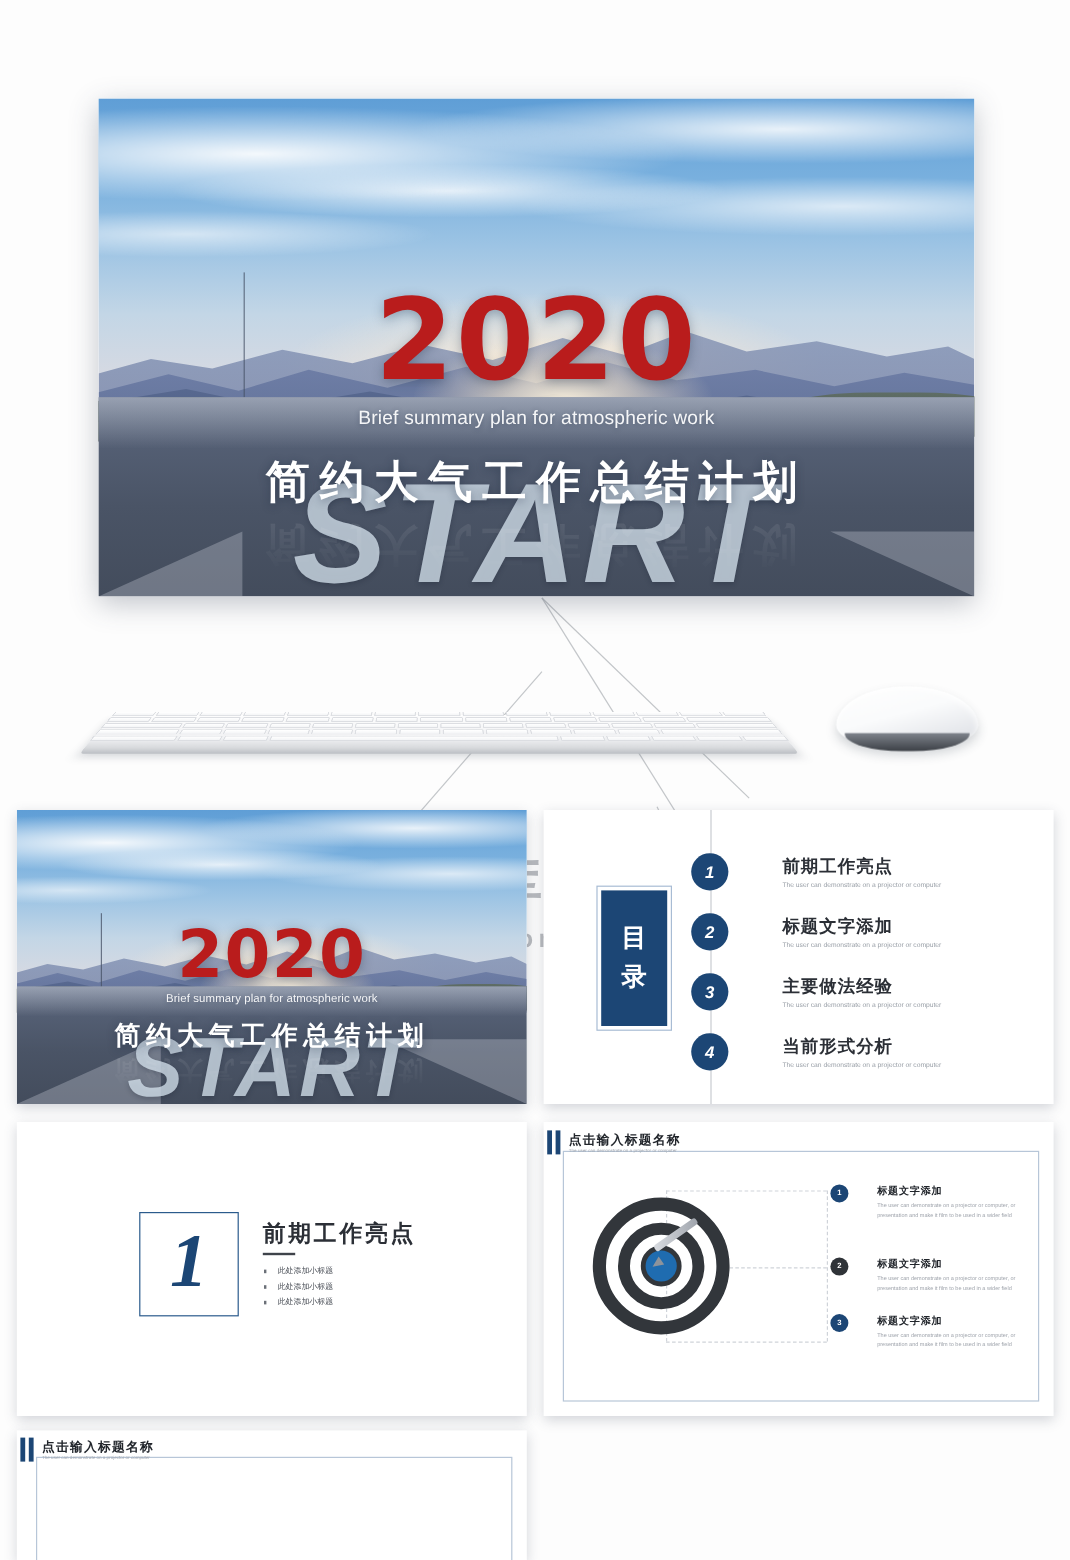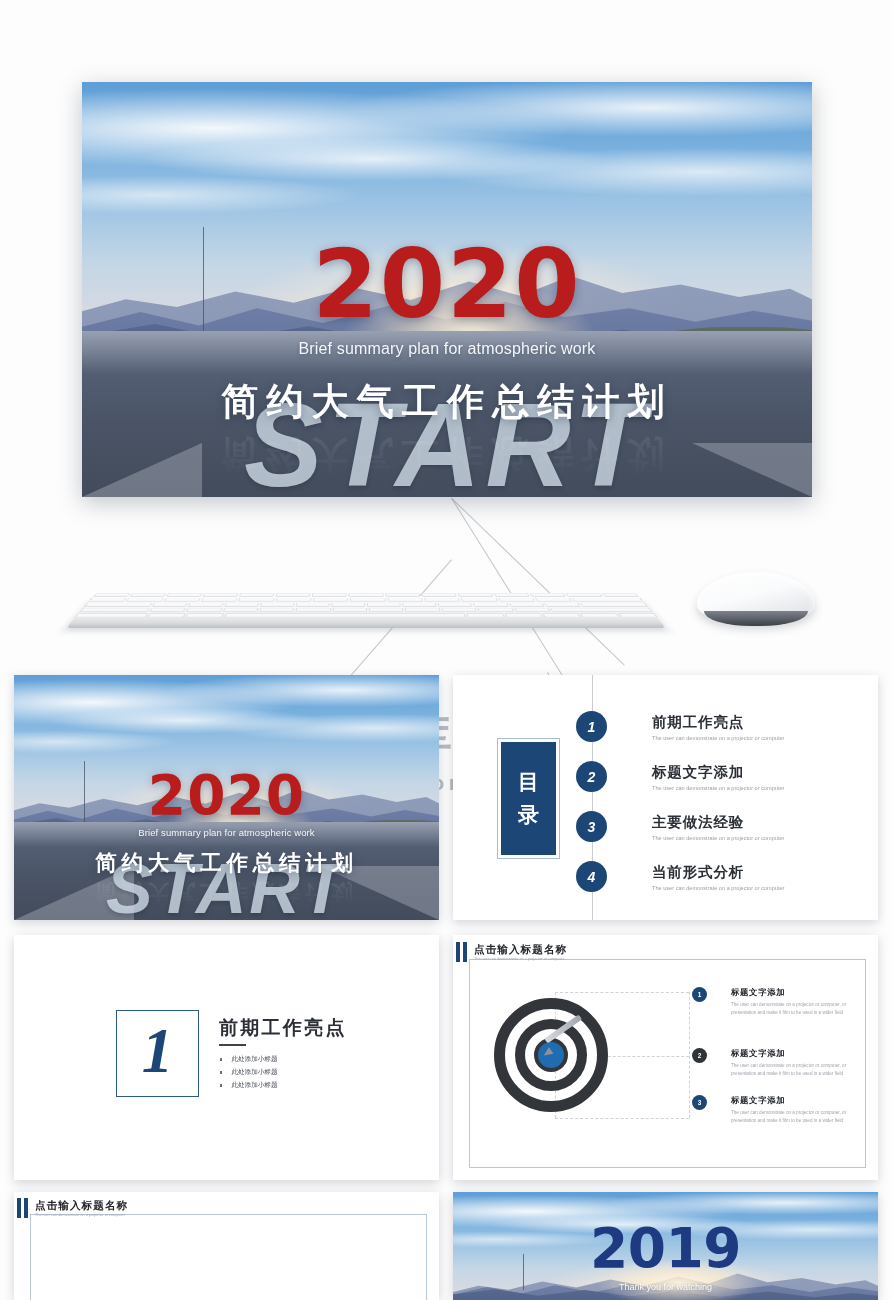--- a/index.html
+++ b/index.html
@@ -490,26 +490,14 @@
   <div class="slide shadow-sm" style="left:14px; top:1192px; width:425px; height:108px;">
     <div class="sl-frame" style="left:16px; top:22px; right:12px; bottom:-60px;"></div>
     <div class="hd-bars" style="left:3px; top:6px; gap:3px;">
       <span style="width:4px;height:20px;"></span>
         <span style="width:4px;height:20px;"></span>
     </div>
     <div class="hd-title" style="left:21px; top:7px; font-size:10.6px;">点击输入标题名称</div>
     <div class="hd-desc" style="left:21px; top:21px; font-size:3.8px;">The user can demonstrate on a projector or computer</div>
   </div>
 
-  <div class="slide shadow-sm" style="left:453px; top:1192px; width:425px; height:108px;">
-    <div class="photo">
-      <div class="sky" style="height:100%;"></div>
-      <div class="mtn far" style="top:68%; height:34%;"></div>
-      <div class="mtn mid" style="top:78%; height:28%;"></div>
-      <div class="mtn near" style="top:86%; height:22%;"></div>
-      <div class="glow" style="left:34%; top:62%; width:38%; height:44%;"></div>
-      <div class="pole" style="left:70px; top:62px; height:36px;"></div>
-    </div>
-    <div class="end-year" style="top:24px; font-size:55px;">2019</div>
-    <div class="end-thanks" style="top:90px; font-size:9px;">Thank you for watching</div>
-  </div>
 
 </div>
 
 </body></html>

